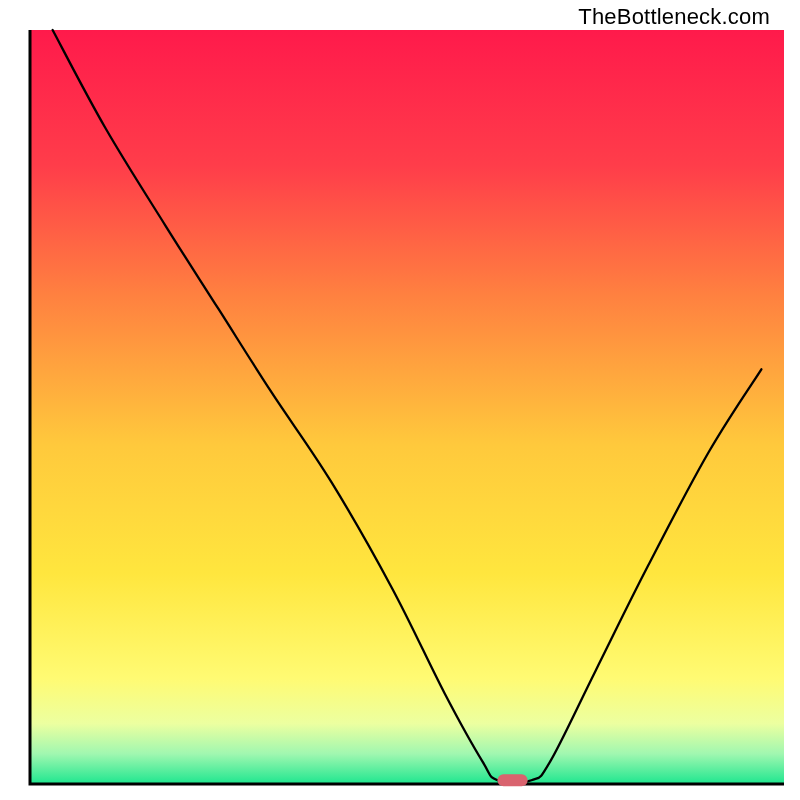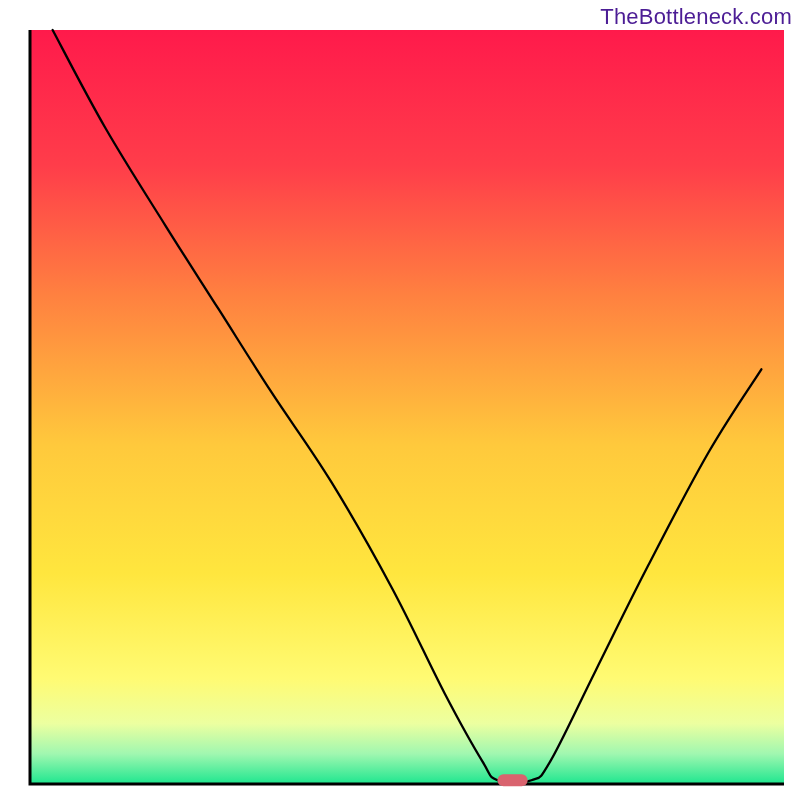--- a/index.html
+++ b/index.html
@@ -10,24 +10,24 @@
   }
   .chart-wrap {
     position: relative;
     width: 800px;
     height: 800px;
     background: #ffffff;
   }
   .watermark {
     position: absolute;
     top: 4px;
-    right: 8px;
+    right: 30px;
     font-family: Arial, Helvetica, sans-serif;
     font-size: 22px;
-    color: #4c1d95;
+    color: #000000;
     font-weight: 500;
     letter-spacing: 0.2px;
   }
   svg {
     display: block;
   }
 </style>
 </head>
 <body>
 

